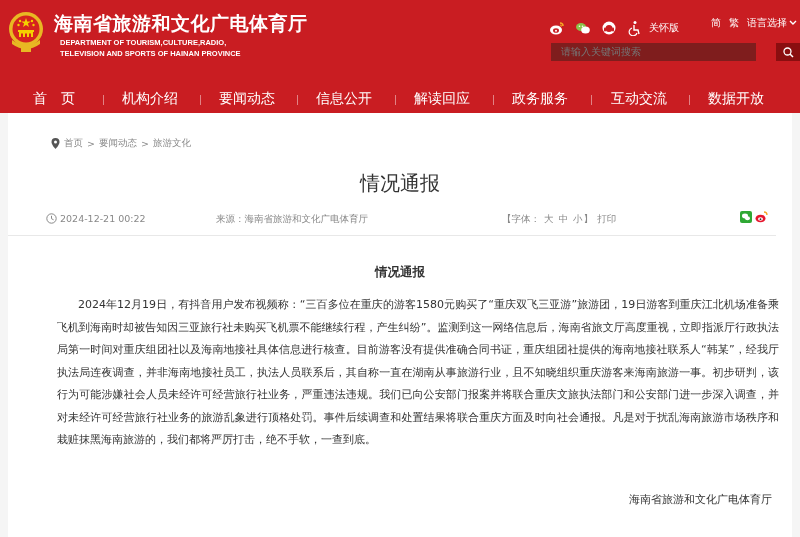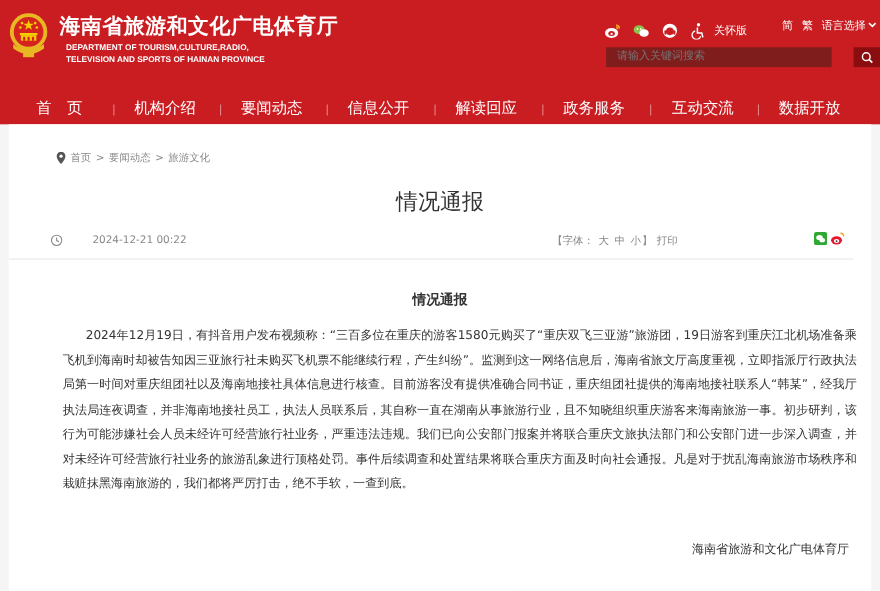--- a/index.html
+++ b/index.html
@@ -29,21 +29,21 @@
 
   .content { position: absolute; left: 8px; top: 113px; width: 784px; height: 424px; background: #fff; }
 
   .breadcrumb { position: absolute; left: 43px; top: 24px; font-size: 9.5px; color: #888; display: flex; align-items: center; white-space: nowrap; }
   .breadcrumb .sep { margin: 0 4px; }
   .breadcrumb a { color: #888; text-decoration: none; }
 
   .title { position: absolute; left: 0; top: 57px; width: 784px; text-align: center; font-size: 20px; color: #333; }
 
   .meta { position: absolute; left: 28px; top: 100px; width: 750px; height: 20px; font-size: 9.5px; color: #888; white-space: nowrap; }
-  .meta .date { position: absolute; left: 10px; top: 0; display: flex; align-items: center; gap: 24px; }
+  .meta .date { position: absolute; left: 10px; top: 0; display: flex; align-items: center; }
   .meta .source { position: absolute; left: 180px; top: 0; }
   .meta .font { position: absolute; left: 466px; top: 0; }
   .meta .font a { color: #888; text-decoration: none; margin: 0 1px; }
   .meta .share { position: absolute; left: 704px; top: -2px; display: flex; }
   .meta-line { position: absolute; left: 0; top: 122px; width: 768px; height: 1px; background: #e8e8e8; }
 
   .article-title { position: absolute; left: 0; top: 151px; width: 784px; text-align: center; font-size: 12.5px; font-weight: bold; color: #333; }
   .article-body { position: absolute; left: 49px; top: 181px; width: 722px; font-size: 11px; line-height: 22.5px; color: #333; text-indent: 1.9em; text-align: justify; }
 
   .signature { position: absolute; right: 20px; top: 375px; text-align: right; font-size: 11px; line-height: 24px; color: #333; white-space: nowrap; }
@@ -152,20 +152,23 @@
   <div class="title">情况通报</div>
 
   <div class="meta">
     <div class="date">
       <svg width="11" height="11" viewBox="0 0 11 11" style="margin-right:3px">
         <circle cx="5.5" cy="5.5" r="4.7" stroke="#888" stroke-width="1" fill="none"></circle>
         <path d="M5.5 2.8 L5.5 5.7 L7.6 6.8" stroke="#888" stroke-width="1" fill="none"></path>
       </svg>
       <span>2024-12-21 00:22</span>
     </div>
+    <div class="source">
+      <span>来源：</span><span>海南省旅游和文化广电体育厅</span>
+    </div>
     <div class="font">
       <span>【字体：</span>
       <a>大</a>
       <a>中</a>
       <a>小</a><span>】</span>
       <a>打印</a>
     </div>
     <div class="share">
       <svg width="12" height="12" viewBox="0 0 12 12" style="margin-right:3px">
         <rect width="12" height="12" rx="2" fill="#2fa834"></rect>

